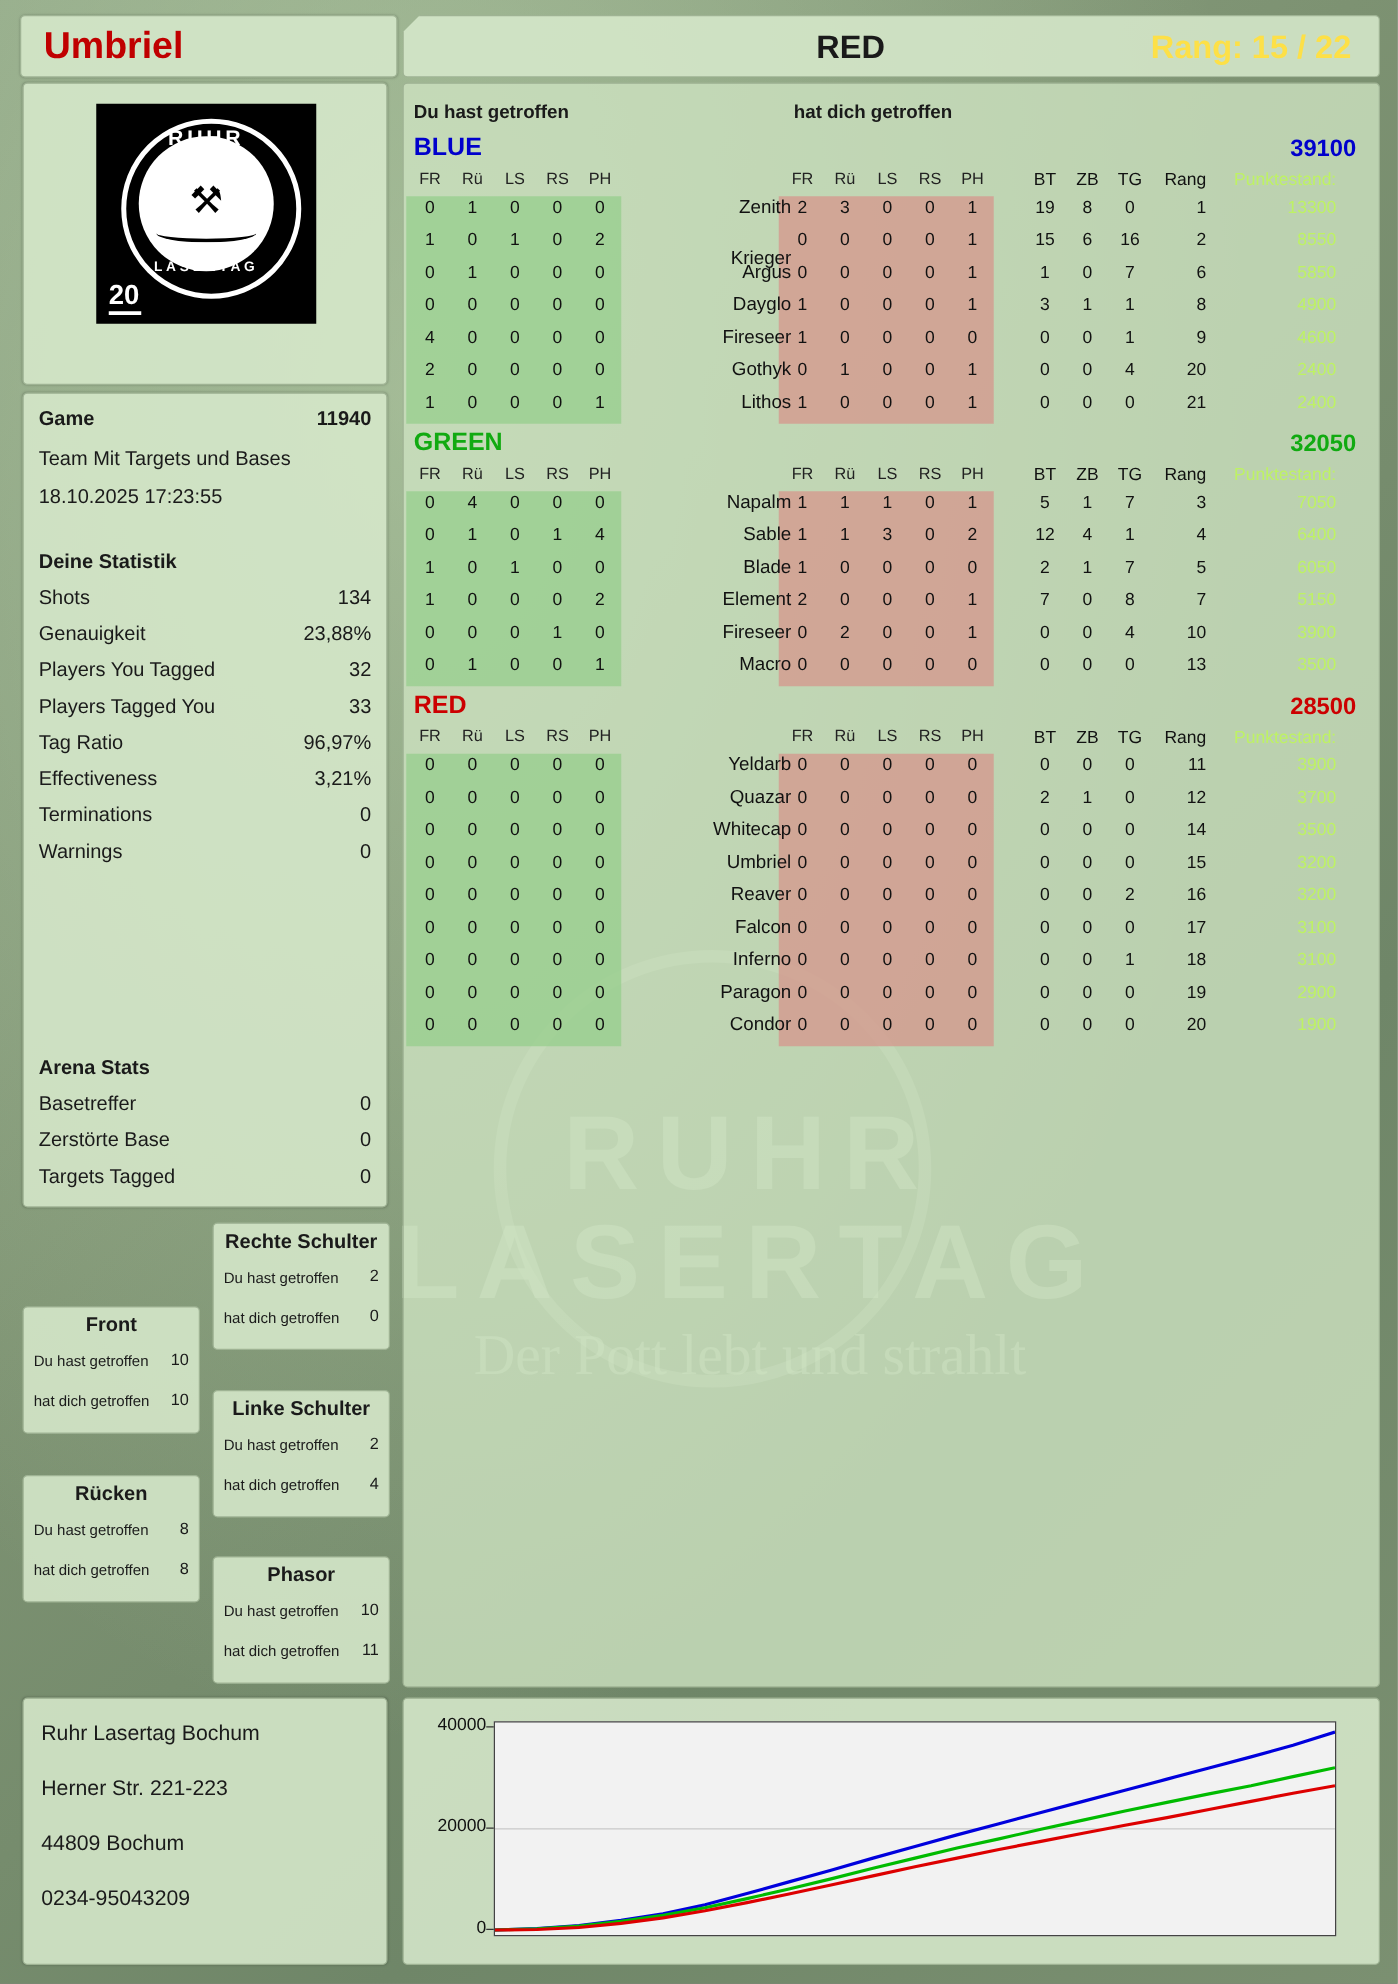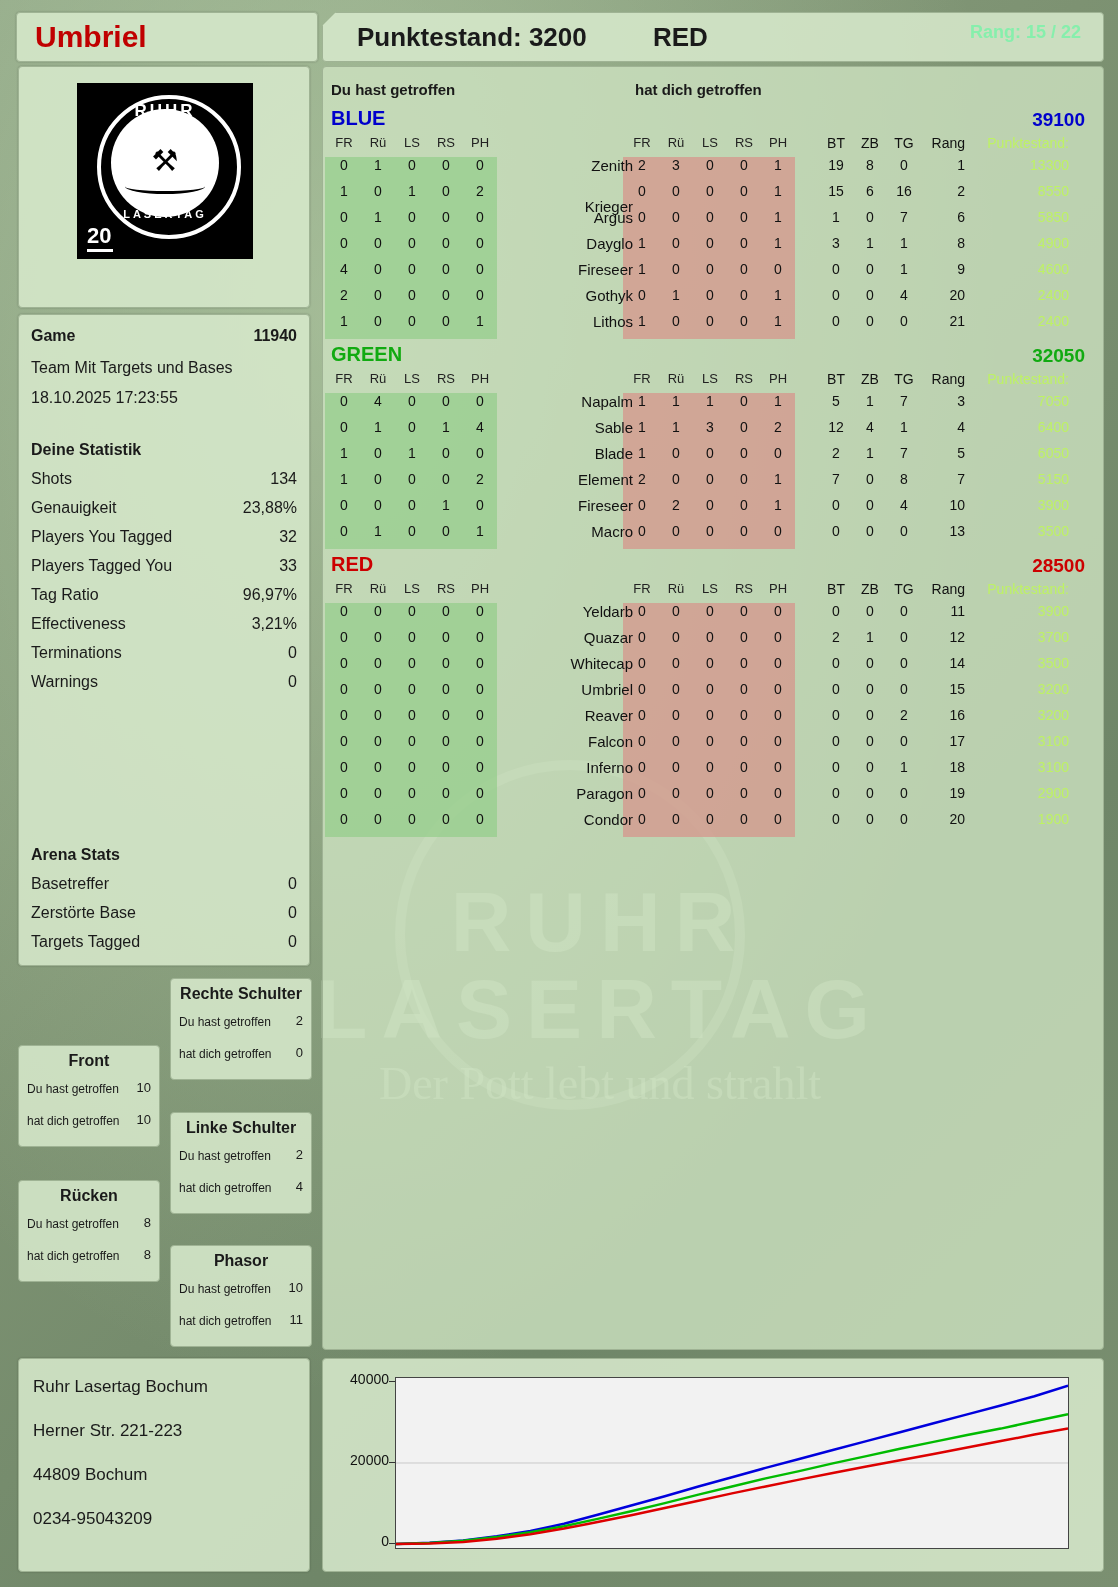--- a/index.html
+++ b/index.html
@@ -36,21 +36,21 @@
     border:10px solid rgba(225,240,215,0.30);
   }
   #titlebox{position:absolute;left:16px;top:12px;width:300px;height:48px;
     background:rgba(214,232,203,0.88);border:1px solid #9fb394;border-radius:4px;}
   #titlebox .t{position:absolute;left:18px;top:7px;font-size:30px;font-weight:bold;color:#c00000;}
   #headbar{position:absolute;left:322px;top:12px;width:780px;height:48px;
     background:rgba(214,232,203,0.88);border:1px solid #9fb394;border-radius:4px;
     clip-path:polygon(14px 0, 100% 0, 100% 100%, 0 100%, 0 14px);}
   #headbar .score{position:absolute;left:34px;top:9px;font-size:26px;font-weight:bold;color:#1a1a1a;}
   #headbar .team{position:absolute;left:330px;top:9px;font-size:26px;font-weight:bold;color:#1a1a1a;}
-  #headbar .rank{position:absolute;right:22px;top:9px;font-size:18px;font-weight:bold;color:#86efac;}
+  #headbar .rank{position:absolute;right:22px;top:9px;font-size:26px;font-weight:bold;color:#fde047;}
 
   
   #logobox{position:absolute;left:18px;top:66px;width:290px;height:240px;}
   .logo{position:absolute;left:58px;top:16px;width:176px;height:176px;background:#000;}
   .logo .ring{position:absolute;left:20px;top:12px;width:136px;height:136px;border-radius:50%;
     border:4px solid #fff;}
   .logo .inner{position:absolute;left:34px;top:26px;width:108px;height:108px;border-radius:50%;
     background:#fff;}
   .logo .ruhr{position:absolute;left:0;top:18px;width:176px;text-align:center;color:#fff;
     font-size:17px;font-weight:bold;letter-spacing:3px;}
@@ -108,21 +108,20 @@
 <div class="wm">
   <div class="l1">RUHR</div>
   <div class="l2">LASERTAG</div>
   <div class="l3">Der Pott lebt und strahlt</div>
 </div>
 
 <div id="titlebox" class="panel">
   <div class="t">Umbriel</div>
 </div>
 <div id="headbar">
-  <div class="score">Punktestand: 3200</div>
   <div class="team">RED</div>
   <div class="rank">Rang: 15 / 22</div>
 </div>
 
 <div id="logobox" class="panel">
   <div class="logo">
     <div class="ring"></div>
     <div class="inner"></div>
     <div class="ruhr">RUHR</div>
     <div class="hammers">⚒</div>

